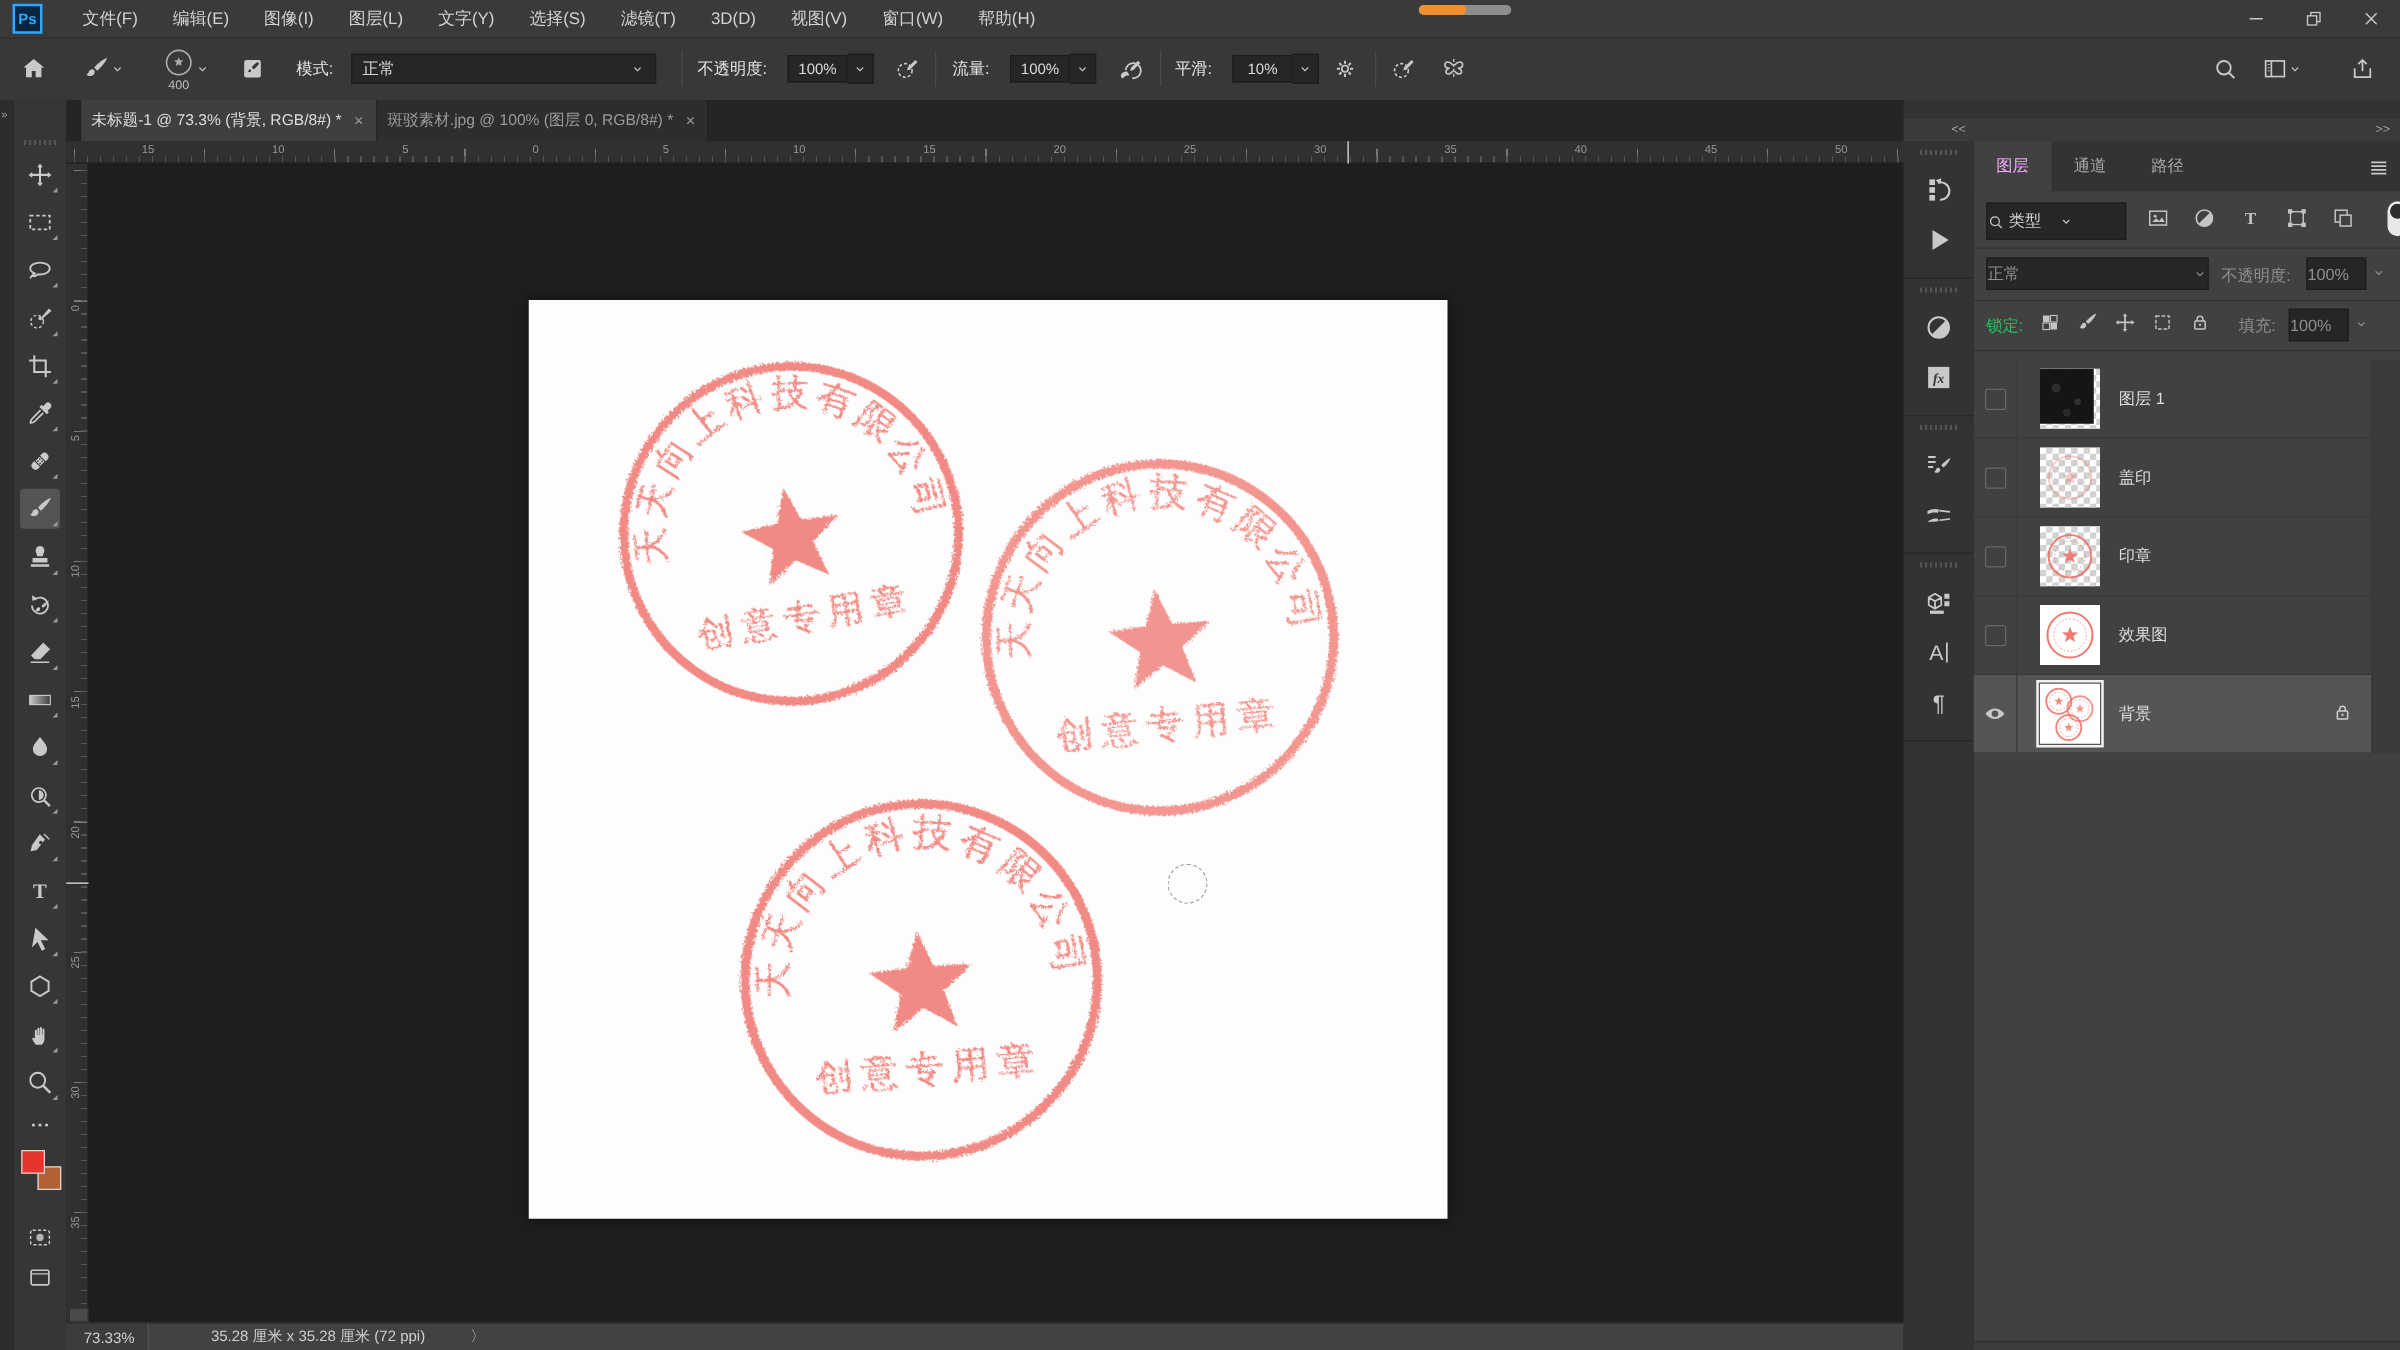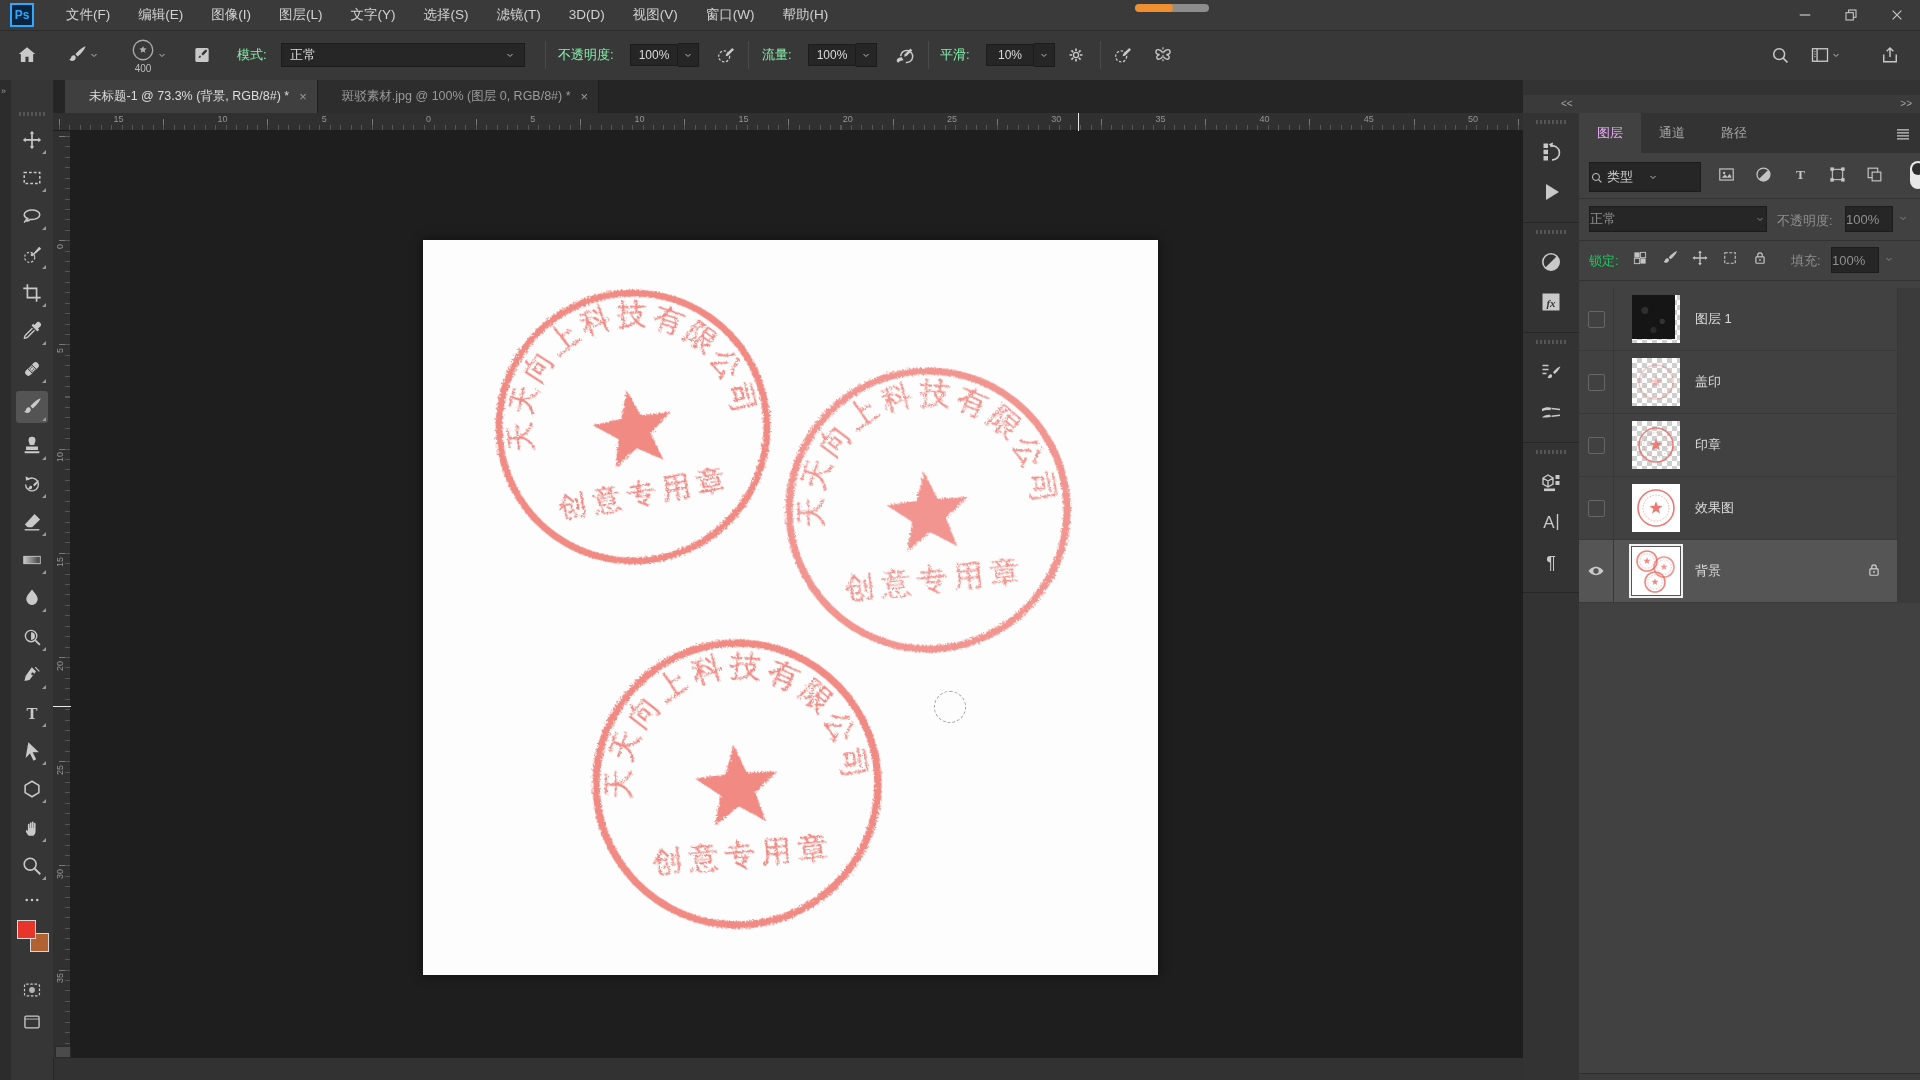--- a/index.html
+++ b/index.html
@@ -14,32 +14,32 @@
           box-sizing:border-box;color:#31a8ff;font-weight:bold;font-size:12px;display:flex;align-items:center;justify-content:center;}
   .menus{position:absolute;left:52px;top:0;height:30px;display:flex;align-items:center;}
   .menu-item{padding:0 14px;height:30px;line-height:30px;color:#d2d2d2;font-size:13.5px;cursor:default;}
   .sync{position:absolute;left:1135px;top:4px;width:74px;height:8px;border-radius:4px;background:#8d8d8d;overflow:hidden;}
   .sync .fill{height:100%;background:#ef8f2f;border-radius:4px;}
   .winbtns{position:absolute;right:0;top:0;height:30px;display:flex;}
   .winbtn{width:46px;height:30px;display:flex;align-items:center;justify-content:center;color:#bdbdbd;}
   
   .optionsbar{position:absolute;left:0;top:31px;width:1920px;height:49px;background:#383838;border-bottom:1px solid #232323;}
   .opt-item{position:absolute;top:0;height:48px;display:flex;align-items:center;}
-  .opt-label{color:#86efac;font-size:13px;}
+  .opt-label{color:#e5e5e5;font-size:13px;}
   .valuebox{background:#262626;border:1px solid #1c1c1c;color:#dcdcdc;font-size:12px;height:22px;min-width:48px;
             display:flex;align-items:center;justify-content:center;padding:0 4px;box-sizing:border-box;}
   .chevbtn{width:20px;height:22px;background:#262626;border:1px solid #1c1c1c;border-left:none;display:flex;align-items:center;justify-content:center;}
   .dropdown{background:#262626;border:1px solid #1c1c1c;height:24px;display:flex;align-items:center;color:#d8d8d8;
             font-size:13px;padding:0 8px;box-sizing:border-box;justify-content:space-between;}
   .vdivider{position:absolute;top:10px;width:1px;height:28px;background:#4a4a4a;}
   .brushpreview{display:flex;flex-direction:column;align-items:center;line-height:1;}
   .brushpreview .num{font-size:10px;color:#bdbdbd;margin-top:1px;}
   
   .tabbar{position:absolute;left:53px;top:80px;width:1470px;height:33px;background:#252525;display:flex;align-items:flex-end;padding-left:12px;box-sizing:border-box;}
-  .doctab{height:33px;display:flex;align-items:center;padding:0 10px 0 24px;font-size:12.5px;background:#2d2d2d;color:#9b9b9b;
+  .doctab{height:33px;display:flex;align-items:center;padding:0 10px 0 8px;font-size:12.5px;background:#2d2d2d;color:#9b9b9b;
           border-right:1px solid #1e1e1e;max-width:300px;white-space:nowrap;}
   .doctab.active{background:#3f3f3f;color:#dedede;}
   .doctab .close{margin-left:10px;color:#9a9a9a;font-size:13px;}
   
   .edgestrip{position:absolute;left:0;top:80px;width:11px;height:1000px;background:#2c2c2c;border-right:1px solid #252525;}
   .edgestrip .exp{position:absolute;left:1px;top:6px;color:#9a9a9a;font-size:9px;letter-spacing:-1px;}
   .toolcol{position:absolute;left:11px;top:80px;width:42px;height:1000px;background:#363636;border-right:1px solid #252525;}
   .toolgrip{position:absolute;left:8px;top:32px;width:26px;height:4px;
             background:repeating-linear-gradient(90deg,#555 0 2px,transparent 2px 4px);}
   .tool{position:absolute;left:5px;width:32px;height:32px;display:flex;align-items:center;justify-content:center;border-radius:3px;}
@@ -657,20 +657,25 @@
             <text x="268.6" y="142.9" transform="rotate(85.0 268.6 142.9)" text-anchor="middle" dominant-baseline="middle" font-size="31" fill="#ee6a62" font-family="Liberation Sans,sans-serif">司</text>
             <polygon points="153.0,113.8 163.7,142.6 194.4,143.9 170.4,163.0 178.6,192.5 153.0,175.6 127.4,192.5 135.6,163.0 111.6,143.9 142.3,142.6" fill="#ee6a62"></polygon>
             <text x="153" y="234.2" text-anchor="middle" font-size="30" letter-spacing="6.5" fill="#ee6a62" font-family="Liberation Sans,sans-serif">创意专用章</text>
           </g>
         </svg>
       </div>
     <div class="brushcursor" style="left:863px;top:560px"></div>
   </div>
 
   <div class="hscroll-corner"></div>
+  <div class="statusbar">
+    <div class="statuszoom">73.33%</div>
+    <div class="statusinfo">35.28 厘米 x 35.28 厘米 (72 ppi)</div>
+    <div class="statuschev">〉</div>
+  </div>
 
   <div class="dock">
     <div class="dockheader">
       <span style="position:absolute;left:38px;top:3px">&lt;&lt;</span>
       <span style="position:absolute;right:8px;top:3px">&gt;&gt;</span>
     </div>
     <div class="dockstrip" id="dockstrip">
         <div class="stripgroup">
           <div class="stripgrip"></div>
           <div class="stripicon">

